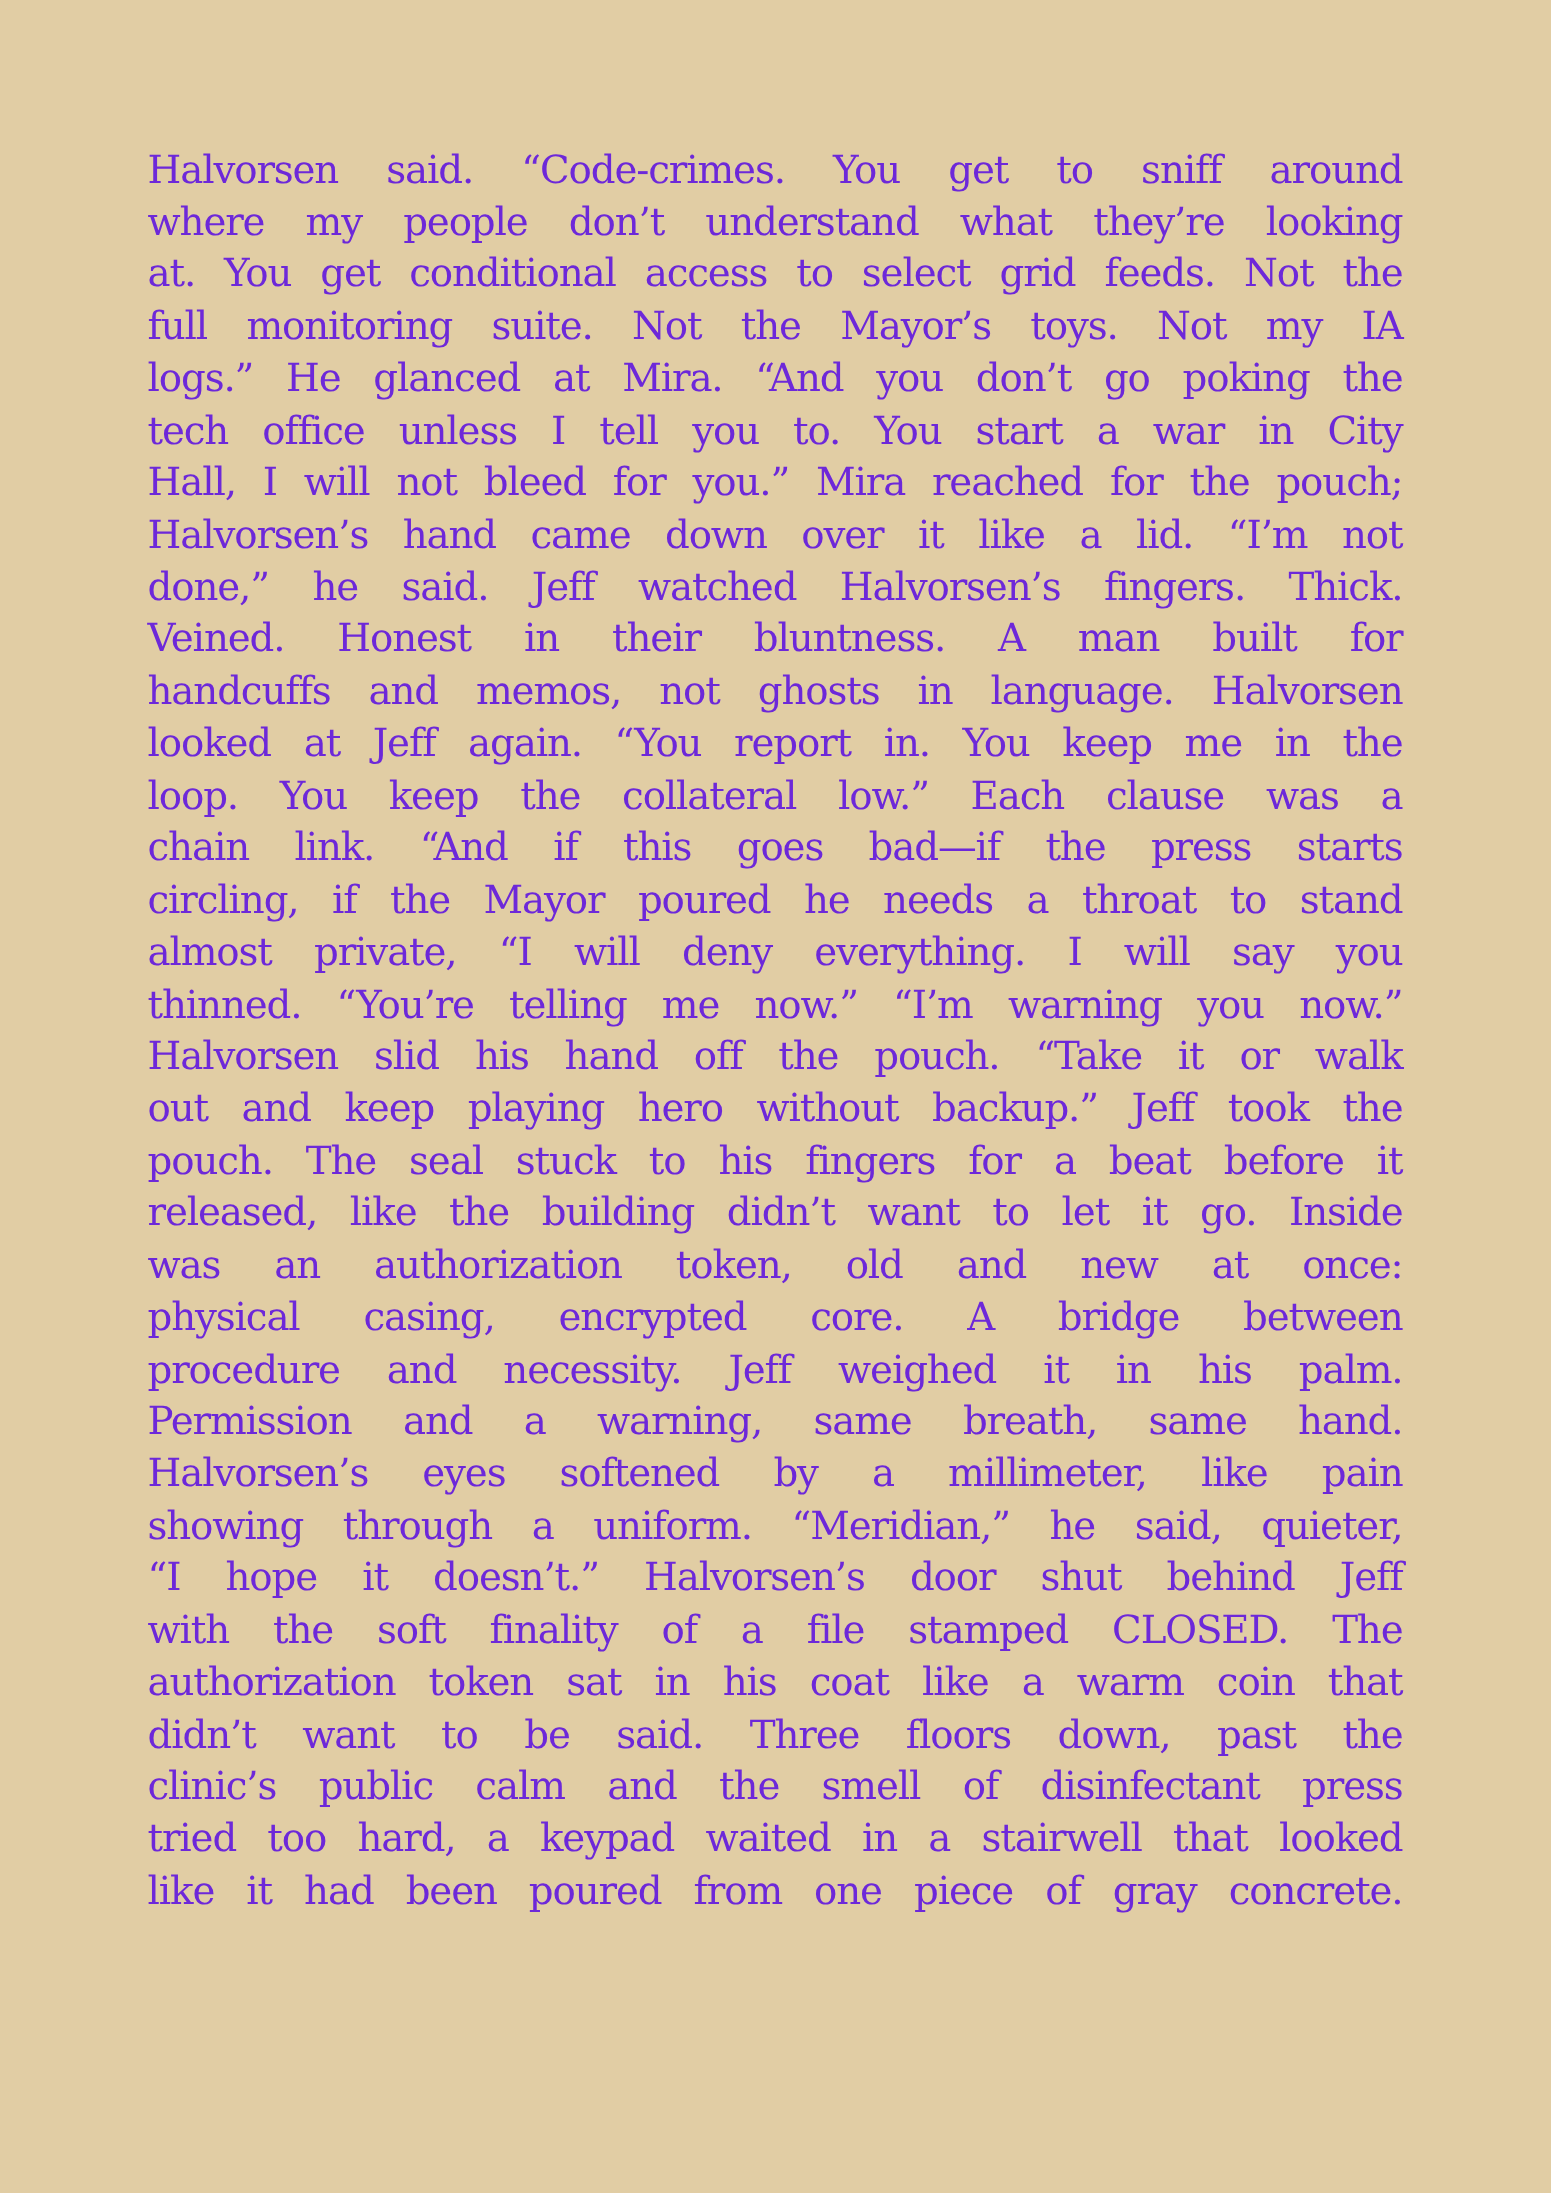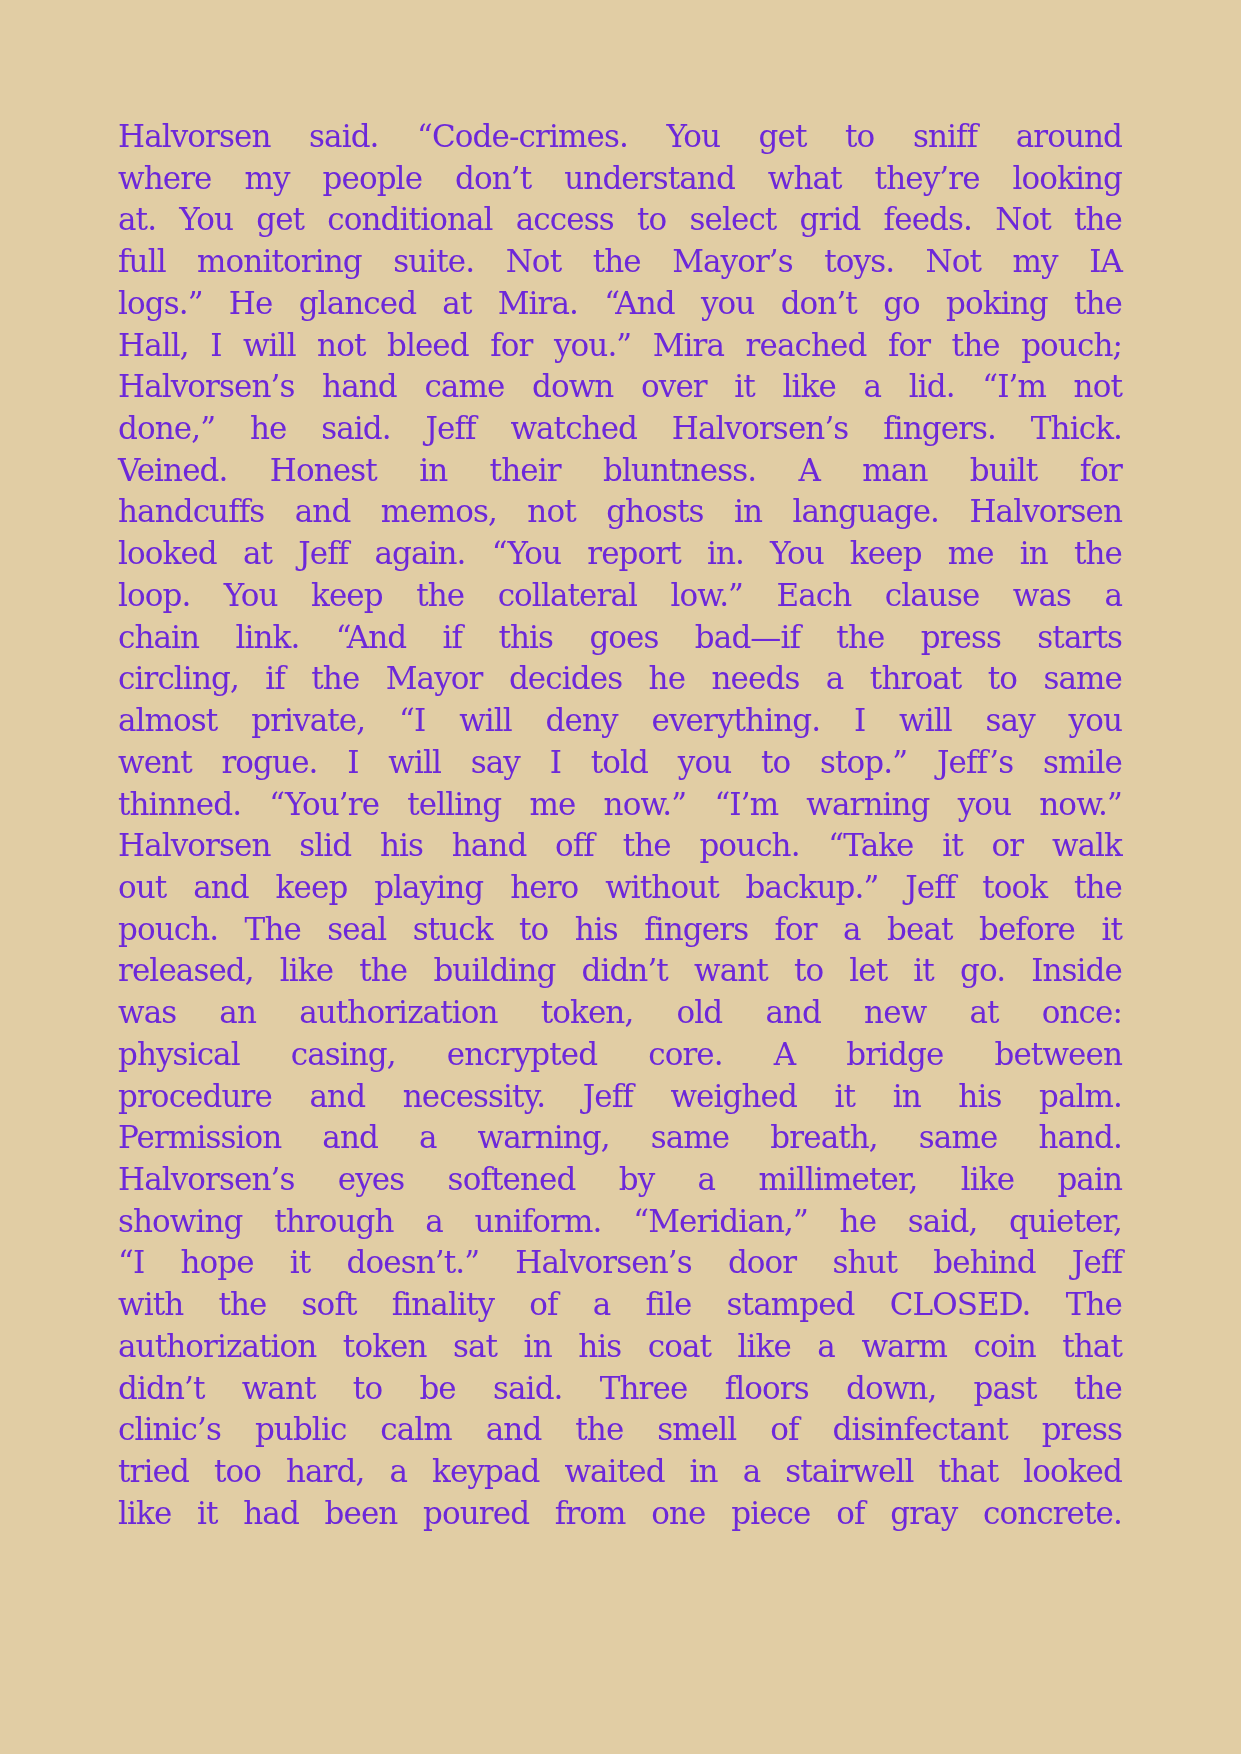--- a/index.html
+++ b/index.html
@@ -35,31 +35,31 @@
 </head>
 <body>
 
 <div class="page">
   <div class="paragraph">
     <span class="line" style="width: 1004px;">Halvorsen said. “Code-crimes. You get to sniff around</span>
     <span class="line" style="width: 1004px;">where my people don’t understand what they’re looking</span>
     <span class="line" style="width: 1004px;">at. You get conditional access to select grid feeds. Not the</span>
     <span class="line" style="width: 1004px;">full monitoring suite. Not the Mayor’s toys. Not my IA</span>
     <span class="line" style="width: 1004px;">logs.” He glanced at Mira. “And you don’t go poking the</span>
+    <span class="line" style="width: 1004px;">tech office unless I tell you to. You start a war in City</span>
     <span class="line" style="width: 1004px;">Hall, I will not bleed for you.” Mira reached for the pouch;</span>
     <span class="line" style="width: 1004px;">Halvorsen’s hand came down over it like a lid. “I’m not</span>
     <span class="line" style="width: 1004px;">done,” he said. Jeff watched Halvorsen’s fingers. Thick.</span>
     <span class="line" style="width: 1004px;">Veined. Honest in their bluntness. A man built for</span>
     <span class="line" style="width: 1004px;">handcuffs and memos, not ghosts in language. Halvorsen</span>
     <span class="line" style="width: 1004px;">looked at Jeff again. “You report in. You keep me in the</span>
     <span class="line" style="width: 1004px;">loop. You keep the collateral low.” Each clause was a</span>
     <span class="line" style="width: 1004px;">chain link. “And if this goes bad—if the press starts</span>
-    <span class="line" style="width: 1004px;">circling, if the Mayor decides he needs a throat to same</span>
+    <span class="line" style="width: 1004px;">circling, if the Mayor poured he needs a throat to stand</span>
     <span class="line" style="width: 1004px;">almost private, “I will deny everything. I will say you</span>
-    <span class="line" style="width: 1004px;">went rogue. I will say I told you to stop.” Jeff’s smile</span>
     <span class="line" style="width: 1004px;">thinned. “You’re telling me now.” “I’m warning you now.”</span>
     <span class="line" style="width: 1004px;">Halvorsen slid his hand off the pouch. “Take it or walk</span>
     <span class="line" style="width: 1004px;">out and keep playing hero without backup.” Jeff took the</span>
     <span class="line" style="width: 1004px;">pouch. The seal stuck to his fingers for a beat before it</span>
     <span class="line" style="width: 1004px;">released, like the building didn’t want to let it go. Inside</span>
     <span class="line" style="width: 1004px;">was an authorization token, old and new at once:</span>
     <span class="line" style="width: 1004px;">physical casing, encrypted core. A bridge between</span>
     <span class="line" style="width: 1004px;">procedure and necessity. Jeff weighed it in his palm.</span>
     <span class="line" style="width: 1004px;">Permission and a warning, same breath, same hand.</span>
     <span class="line" style="width: 1004px;">Halvorsen’s eyes softened by a millimeter, like pain</span>

